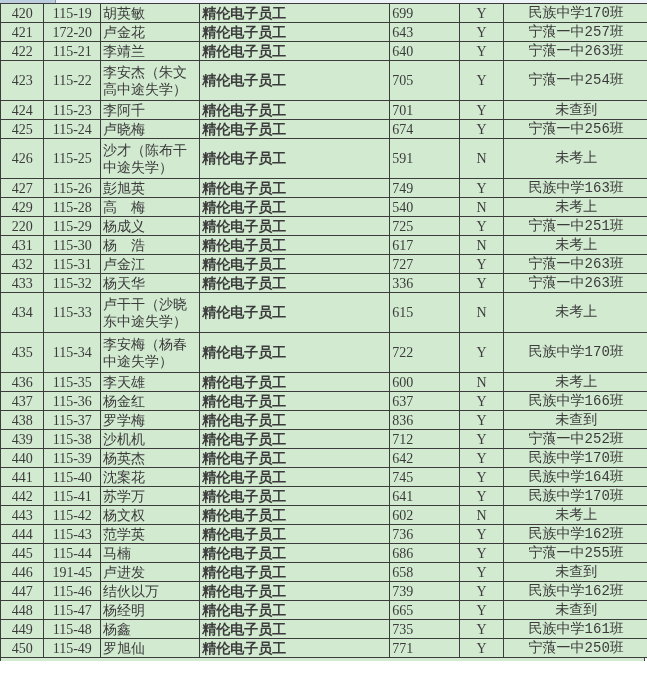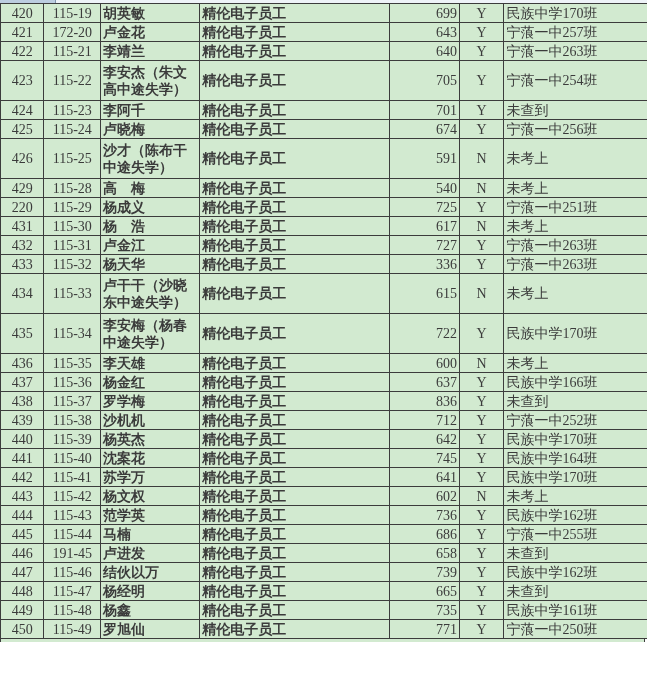--- a/index.html
+++ b/index.html
@@ -45,25 +45,25 @@
     padding: 0 2px;
     overflow: hidden;
     white-space: normal;
     word-break: break-all;
     vertical-align: middle;
   }
   tr.row-normal td { height: 18px; }
   tr.row-tall td   { height: 39px; }
   td.col-seq    { text-align: center; }
   td.col-id     { text-align: center; }
-  td.col-name   { text-align: left; padding-left: 3px; font-weight: bold; }
+  td.col-name   { text-align: left; padding-left: 3px; }
   td.col-unit   { text-align: left; padding-left: 4px; font-weight: bold; color: #963634; }
-  td.col-score  { text-align: right; }
+  td.col-score  { text-align: left; }
   td.col-flag   { text-align: center; font-size: 13px; }
-  td.col-school { text-align: left; padding-left: 4px; vertical-align: top; padding-top: 1px; }
+  td.col-school { text-align: center; padding-left: 4px; vertical-align: top; padding-top: 1px; font-family: Liberation Mono, monospace; }
   
   .bottom-strip {
     height: 3px;
     width: 645px;
     background: #d2ead0;
     border-left: 1px solid #3c3c3c;
     border-right: 1px solid #3c3c3c;
     box-sizing: border-box;
   }
 </style>
@@ -145,20 +145,29 @@
         <tr class="row-tall">
           <td class="col-seq">426</td>
           <td class="col-id">115-25</td>
           <td class="col-name">沙才（陈布干中途失学）</td>
           <td class="col-unit">精伦电子员工</td>
           <td class="col-score">591</td>
           <td class="col-flag">N</td>
           <td class="col-school">未考上</td>
         </tr>
         <tr class="row-normal">
+          <td class="col-seq">427</td>
+          <td class="col-id">115-26</td>
+          <td class="col-name">彭旭英</td>
+          <td class="col-unit">精伦电子员工</td>
+          <td class="col-score">749</td>
+          <td class="col-flag">Y</td>
+          <td class="col-school">民族中学163班</td>
+        </tr>
+        <tr class="row-normal">
           <td class="col-seq">429</td>
           <td class="col-id">115-28</td>
           <td class="col-name">高　梅</td>
           <td class="col-unit">精伦电子员工</td>
           <td class="col-score">540</td>
           <td class="col-flag">N</td>
           <td class="col-school">未考上</td>
         </tr>
         <tr class="row-normal">
           <td class="col-seq">220</td>

